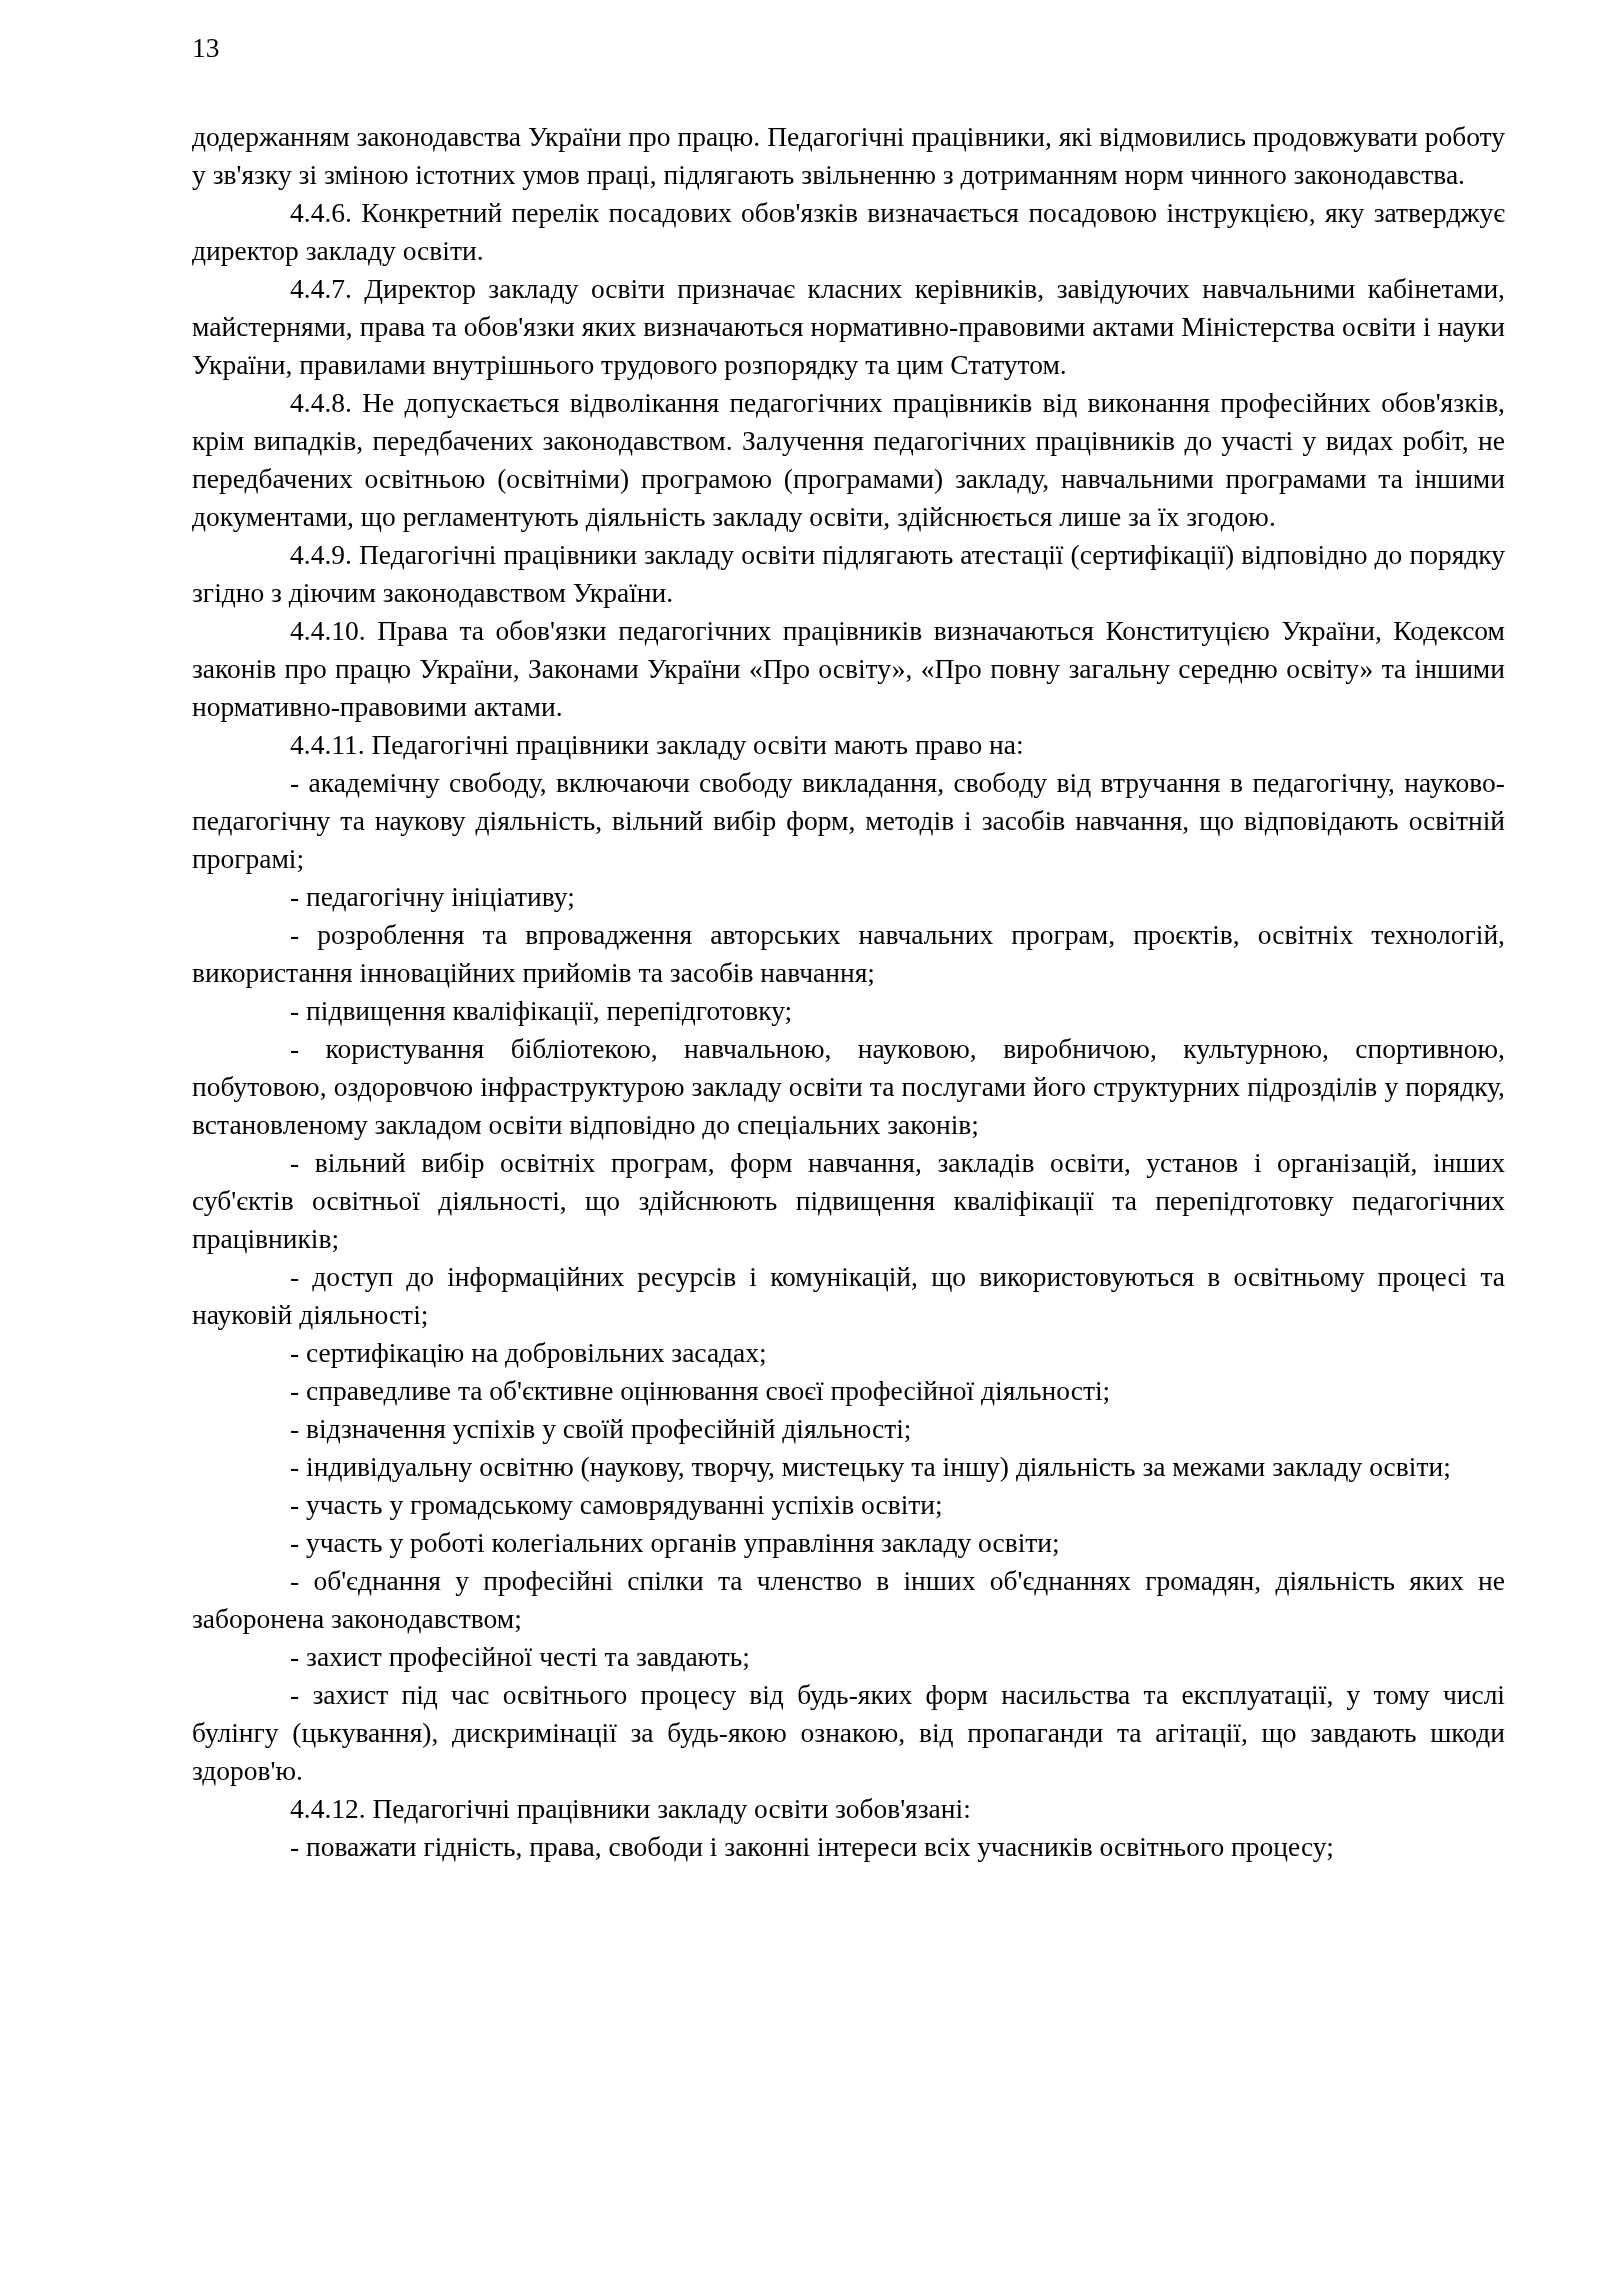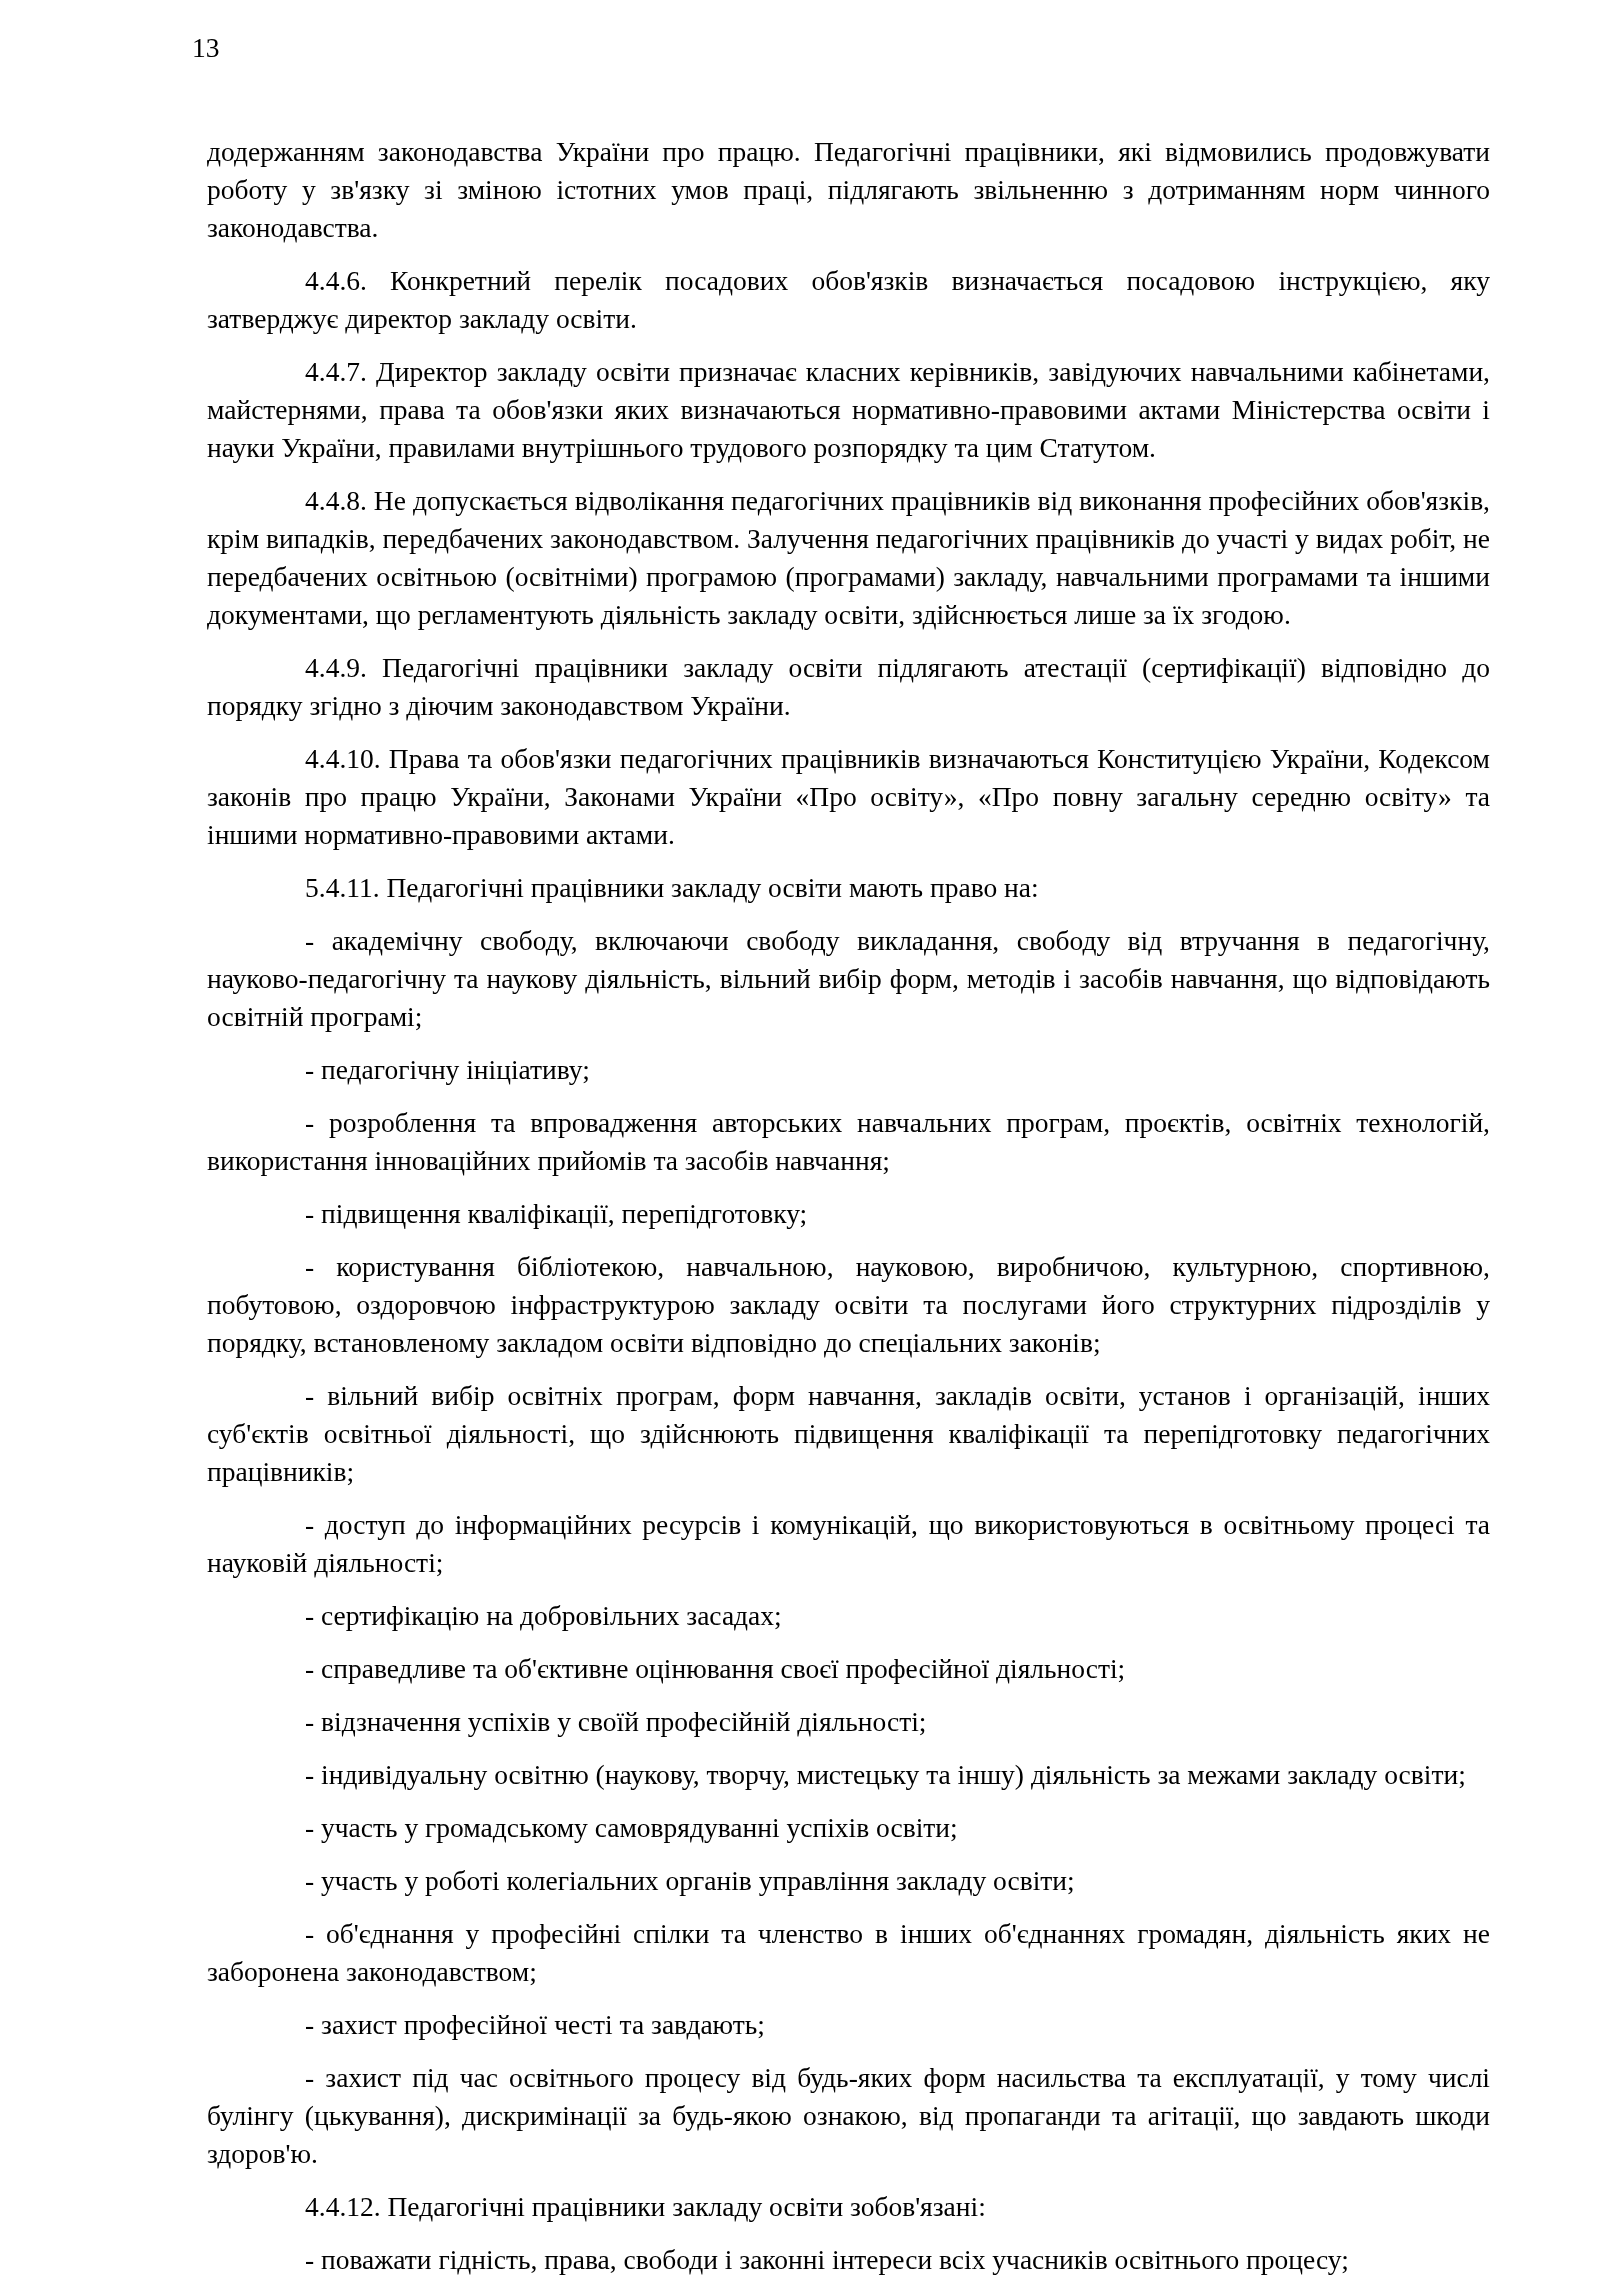--- a/index.html
+++ b/index.html
@@ -34,41 +34,41 @@
   .content {
     position: absolute;
     left: 192px;
     top: 118px;
     width: 1313px;
     font-size: 27.5px;
     line-height: 38px;
     text-align: justify;
   }
   .content p {
-    margin: 15px;
+    margin: 0;
     padding: 0;
     text-indent: 98px;
   }
   .content p.no-indent {
     text-indent: 0;
   }
 </style>
 </head>
 <body>
 
 <div class="page">
   <div class="page-number">13</div>
   <div class="content">
       <p class="no-indent">додержанням законодавства України про працю. Педагогічні працівники, які відмовились продовжувати роботу у зв'язку зі зміною істотних умов праці, підлягають звільненню з дотриманням норм чинного законодавства.</p>
       <p>4.4.6. Конкретний перелік посадових обов'язків визначається посадовою інструкцією, яку затверджує директор закладу освіти.</p>
       <p>4.4.7. Директор закладу освіти призначає класних керівників, завідуючих навчальними кабінетами, майстернями, права та обов'язки яких визначаються нормативно-правовими актами Міністерства освіти і науки України, правилами внутрішнього трудового розпорядку та цим Статутом.</p>
       <p>4.4.8. Не допускається відволікання педагогічних працівників від виконання професійних обов'язків, крім випадків, передбачених законодавством. Залучення педагогічних працівників до участі у видах робіт, не передбачених освітньою (освітніми) програмою (програмами) закладу, навчальними програмами та іншими документами, що регламентують діяльність закладу освіти, здійснюється лише за їх згодою.</p>
       <p>4.4.9. Педагогічні працівники закладу освіти підлягають атестації (сертифікації) відповідно до порядку згідно з діючим законодавством України.</p>
       <p>4.4.10. Права та обов'язки педагогічних працівників визначаються Конституцією України, Кодексом законів про працю України, Законами України «Про освіту», «Про повну загальну середню освіту» та іншими нормативно-правовими актами.</p>
-      <p>5.4.11. Педагогічні працівники закладу освіти мають право на:</p>
+      <p>4.4.11. Педагогічні працівники закладу освіти мають право на:</p>
       <p>- академічну свободу, включаючи свободу викладання, свободу від втручання в педагогічну, науково-педагогічну та наукову діяльність, вільний вибір форм, методів і засобів навчання, що відповідають освітній програмі;</p>
       <p>- педагогічну ініціативу;</p>
       <p>- розроблення та впровадження авторських навчальних програм, проєктів, освітніх технологій, використання інноваційних прийомів та засобів навчання;</p>
       <p>- підвищення кваліфікації, перепідготовку;</p>
       <p>- користування бібліотекою, навчальною, науковою, виробничою, культурною, спортивною, побутовою, оздоровчою інфраструктурою закладу освіти та послугами його структурних підрозділів у порядку, встановленому закладом освіти відповідно до спеціальних законів;</p>
       <p>- вільний вибір освітніх програм, форм навчання, закладів освіти, установ і організацій, інших суб'єктів освітньої діяльності, що здійснюють підвищення кваліфікації та перепідготовку педагогічних працівників;</p>
       <p>- доступ до інформаційних ресурсів і комунікацій, що використовуються в освітньому процесі та науковій діяльності;</p>
       <p>- сертифікацію на добровільних засадах;</p>
       <p>- справедливе та об'єктивне оцінювання своєї професійної діяльності;</p>
       <p>- відзначення успіхів у своїй професійній діяльності;</p>

